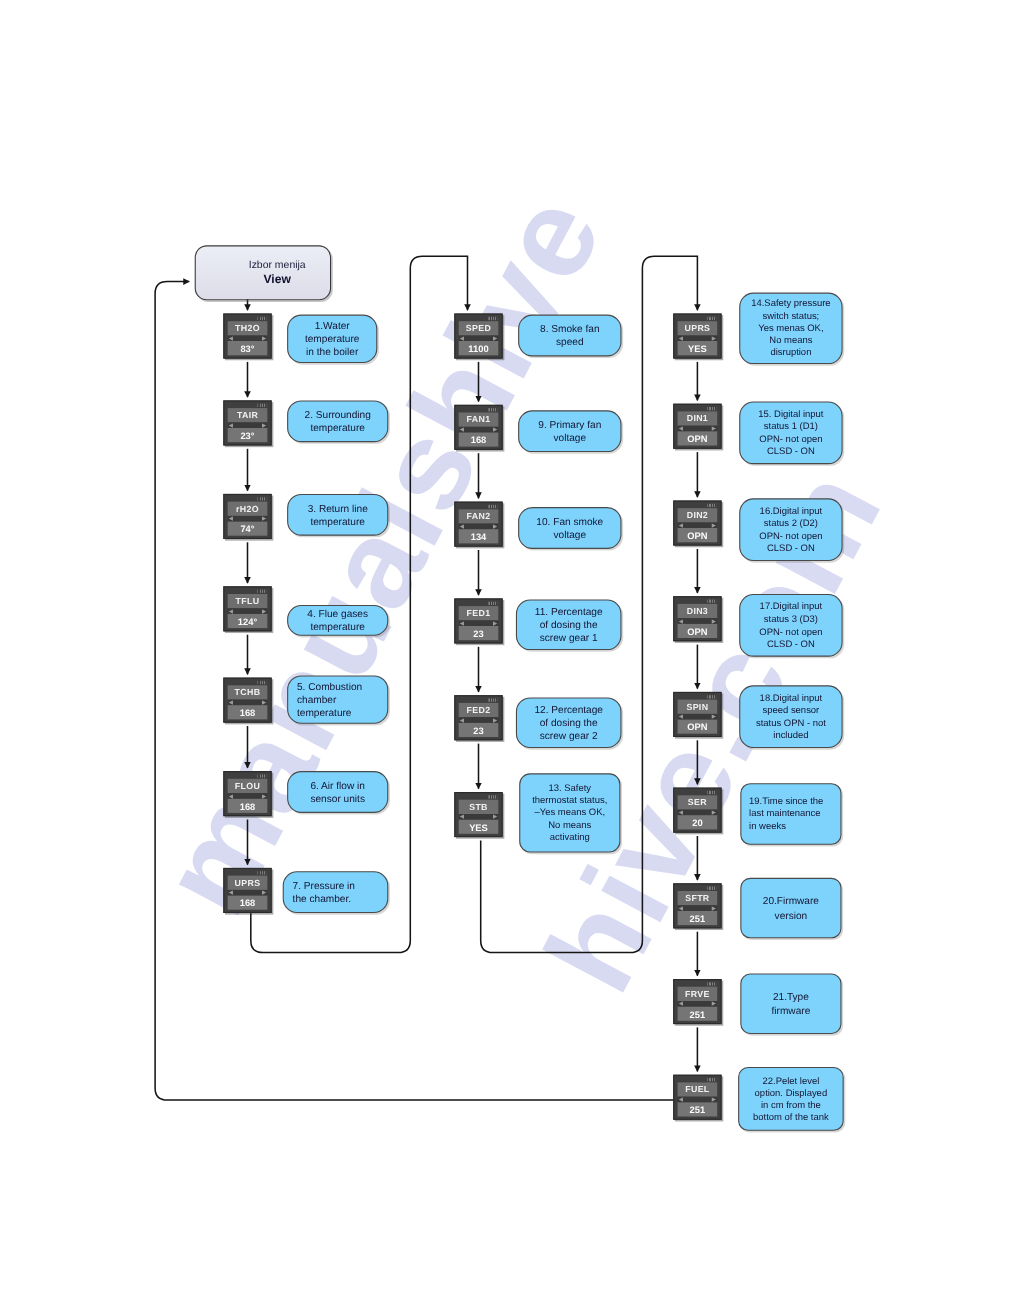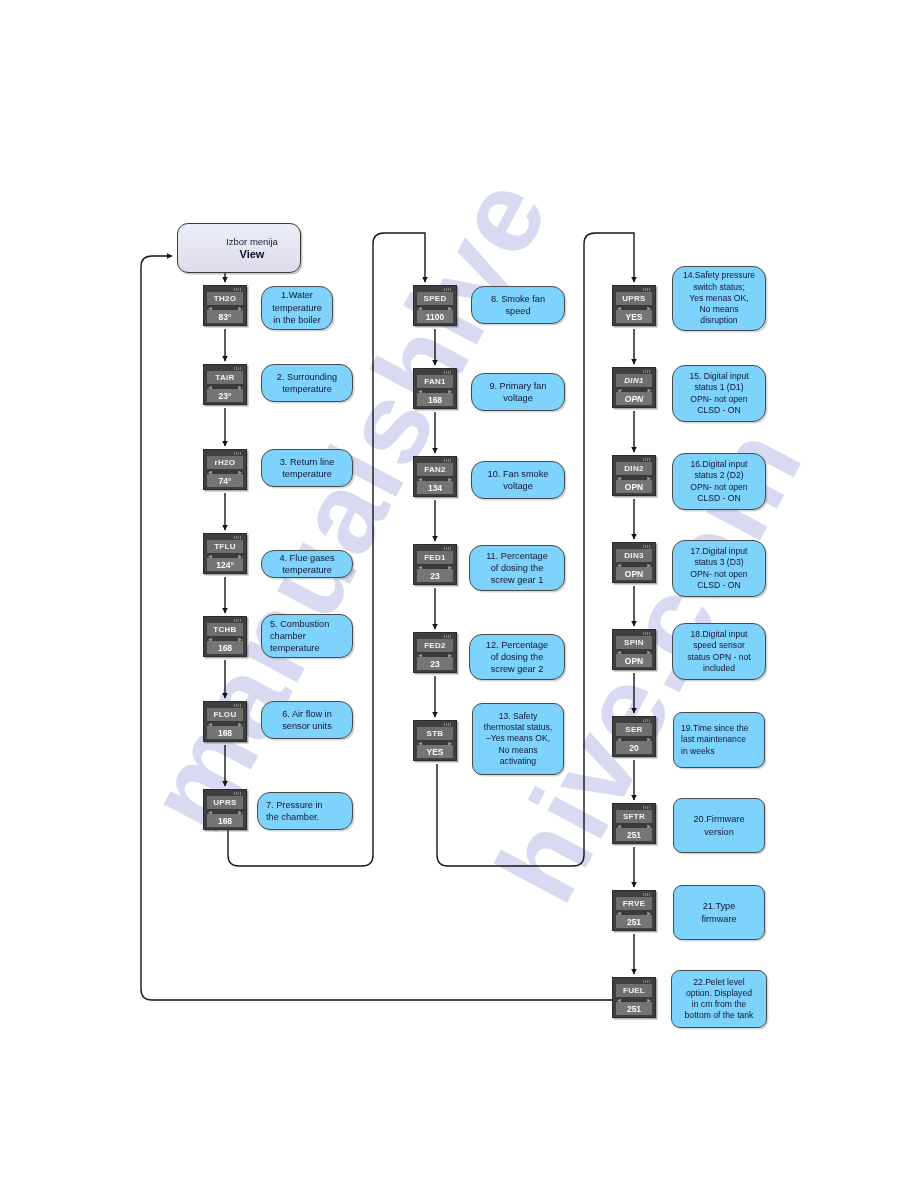--- a/index.html
+++ b/index.html
@@ -170,21 +170,21 @@
 
   <div class="lcd" style="left:203px;top:285px;">
     <div class="lcd-top"></div>
     <div class="lcd-label">TH2O</div>
     <div class="lcd-mid">
         <span class="arr-l">◀</span>
         <span class="arr-r">▶</span>
       </div>
     <div class="lcd-value">83°</div>
   </div>
-  <div class="note" style="left:261px;top:286px;width:72px;height:44px;align-items:flex-end;">
+  <div class="note" style="left:261px;top:286px;width:82px;height:44px;">
       <div>
         <div>1.Water</div>
         <div>temperature</div>
         <div>in the boiler</div>
       </div>
     </div>
 
   <div class="lcd" style="left:203px;top:364px;">
     <div class="lcd-top"></div>
     <div class="lcd-label">TAIR</div>
@@ -395,21 +395,21 @@
   <div class="note small" style="left:672px;top:266px;width:94px;height:65px;">
       <div>
         <div>14.Safety pressure</div>
         <div>switch status;</div>
         <div>Yes menas OK,</div>
         <div>No means</div>
         <div>disruption</div>
       </div>
     </div>
 
-  <div class="lcd" style="left:612px;top:367px;font-style:italic;">
+  <div class="lcd" style="left:612px;top:367px;">
     <div class="lcd-top"></div>
     <div class="lcd-label">DIN1</div>
     <div class="lcd-mid">
         <span class="arr-l">◀</span>
         <span class="arr-r">▶</span>
       </div>
     <div class="lcd-value">OPN</div>
   </div>
   <div class="note small" style="left:672px;top:365px;width:94px;height:57px;">
       <div>

